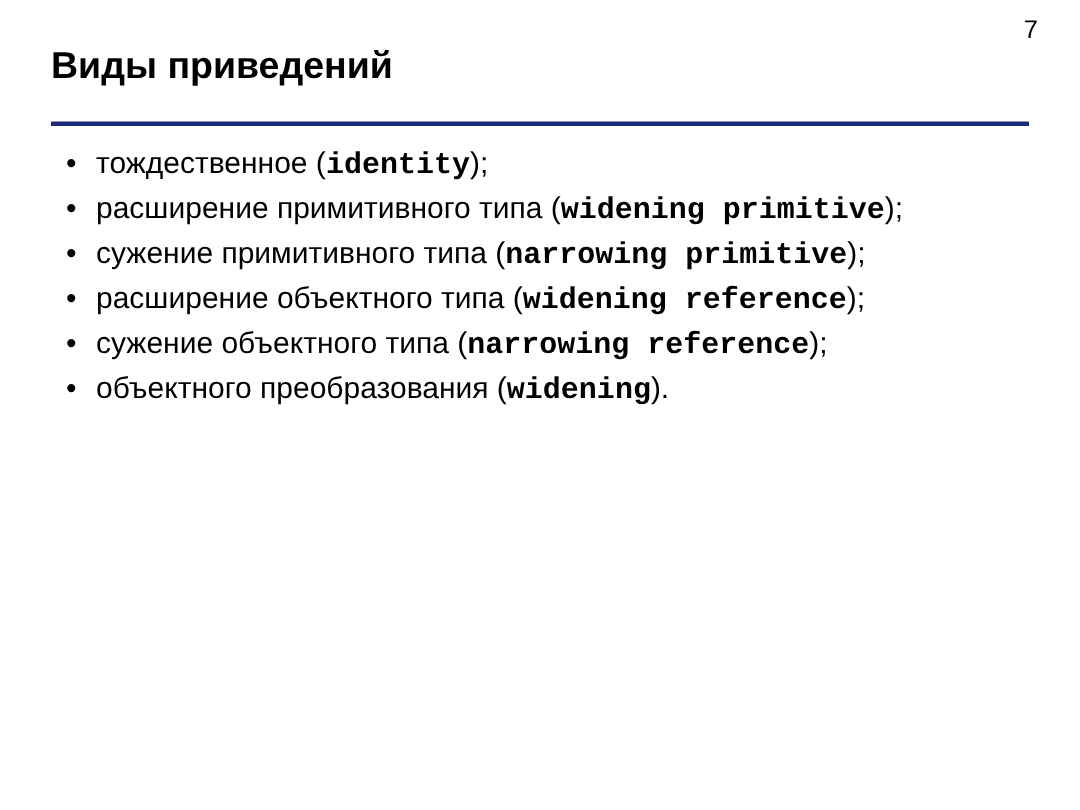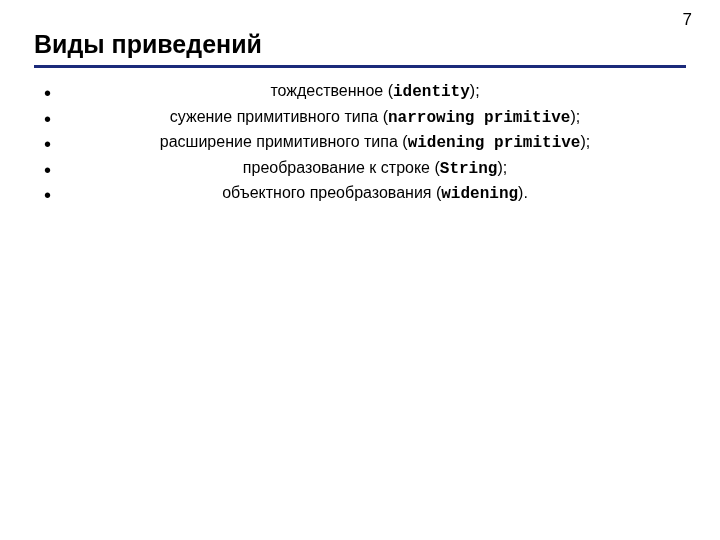--- a/index.html
+++ b/index.html
@@ -16,30 +16,29 @@
     top: 10px;
     right: 28px;
     font-size: 17px;
   }
   .slide {
     padding: 30px 34px 0 34px;
   }
   .title {
     font-size: 25px;
     font-weight: bold;
-    padding-bottom: 6px;
+    padding-bottom: 22px;
     border-bottom: 3px solid #1b2a7a;
     margin-bottom: 12px;
   }
   ul.bullets {
     list-style: none;
     padding-left: 4px;
-    font-size: 16px;
+    font-size: 20px;
     line-height: 1.35;
-    text-align: center;
   }
   ul.bullets li {
     position: relative;
     padding-left: 26px;
     margin-bottom: 2px;
   }
   ul.bullets li::before {
     content: "•";
     position: absolute;
     left: 6px;
@@ -54,18 +53,19 @@
 </head>
 <body>
 
 <div class="page-number">7</div>
 
 <div class="slide">
   <div class="title">Виды приведений</div>
 
   <ul class="bullets">
     <li><span>тождественное (</span><span class="mono">identity</span><span>);</span></li>
+    <li><span>расширение примитивного типа (</span><span class="mono">widening primitive</span><span>);</span></li>
     <li><span>сужение примитивного типа (</span><span class="mono">narrowing primitive</span><span>);</span></li>
-    <li><span>расширение примитивного типа (</span><span class="mono">widening primitive</span><span>);</span></li>
-    <li><span>преобразование к строке (</span><span class="mono">String</span><span>);</span></li>
+    <li><span>расширение объектного типа (</span><span class="mono">widening reference</span><span>);</span></li>
+    <li><span>сужение объектного типа (</span><span class="mono">narrowing reference</span><span>);</span></li>
     <li><span>объектного преобразования (</span><span class="mono">widening</span><span>).</span></li>
   </ul>
 </div>
 
 </body></html>

